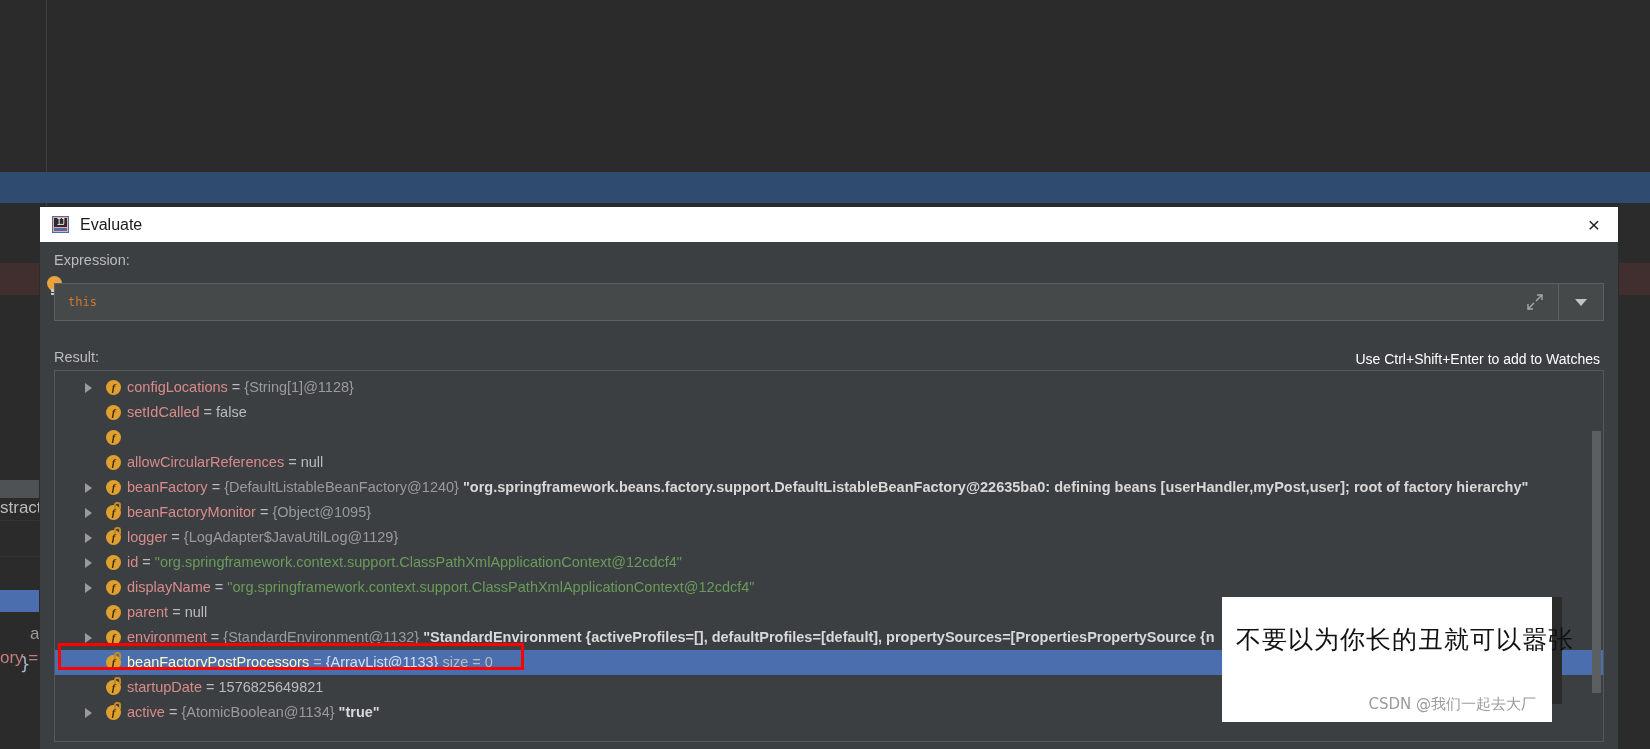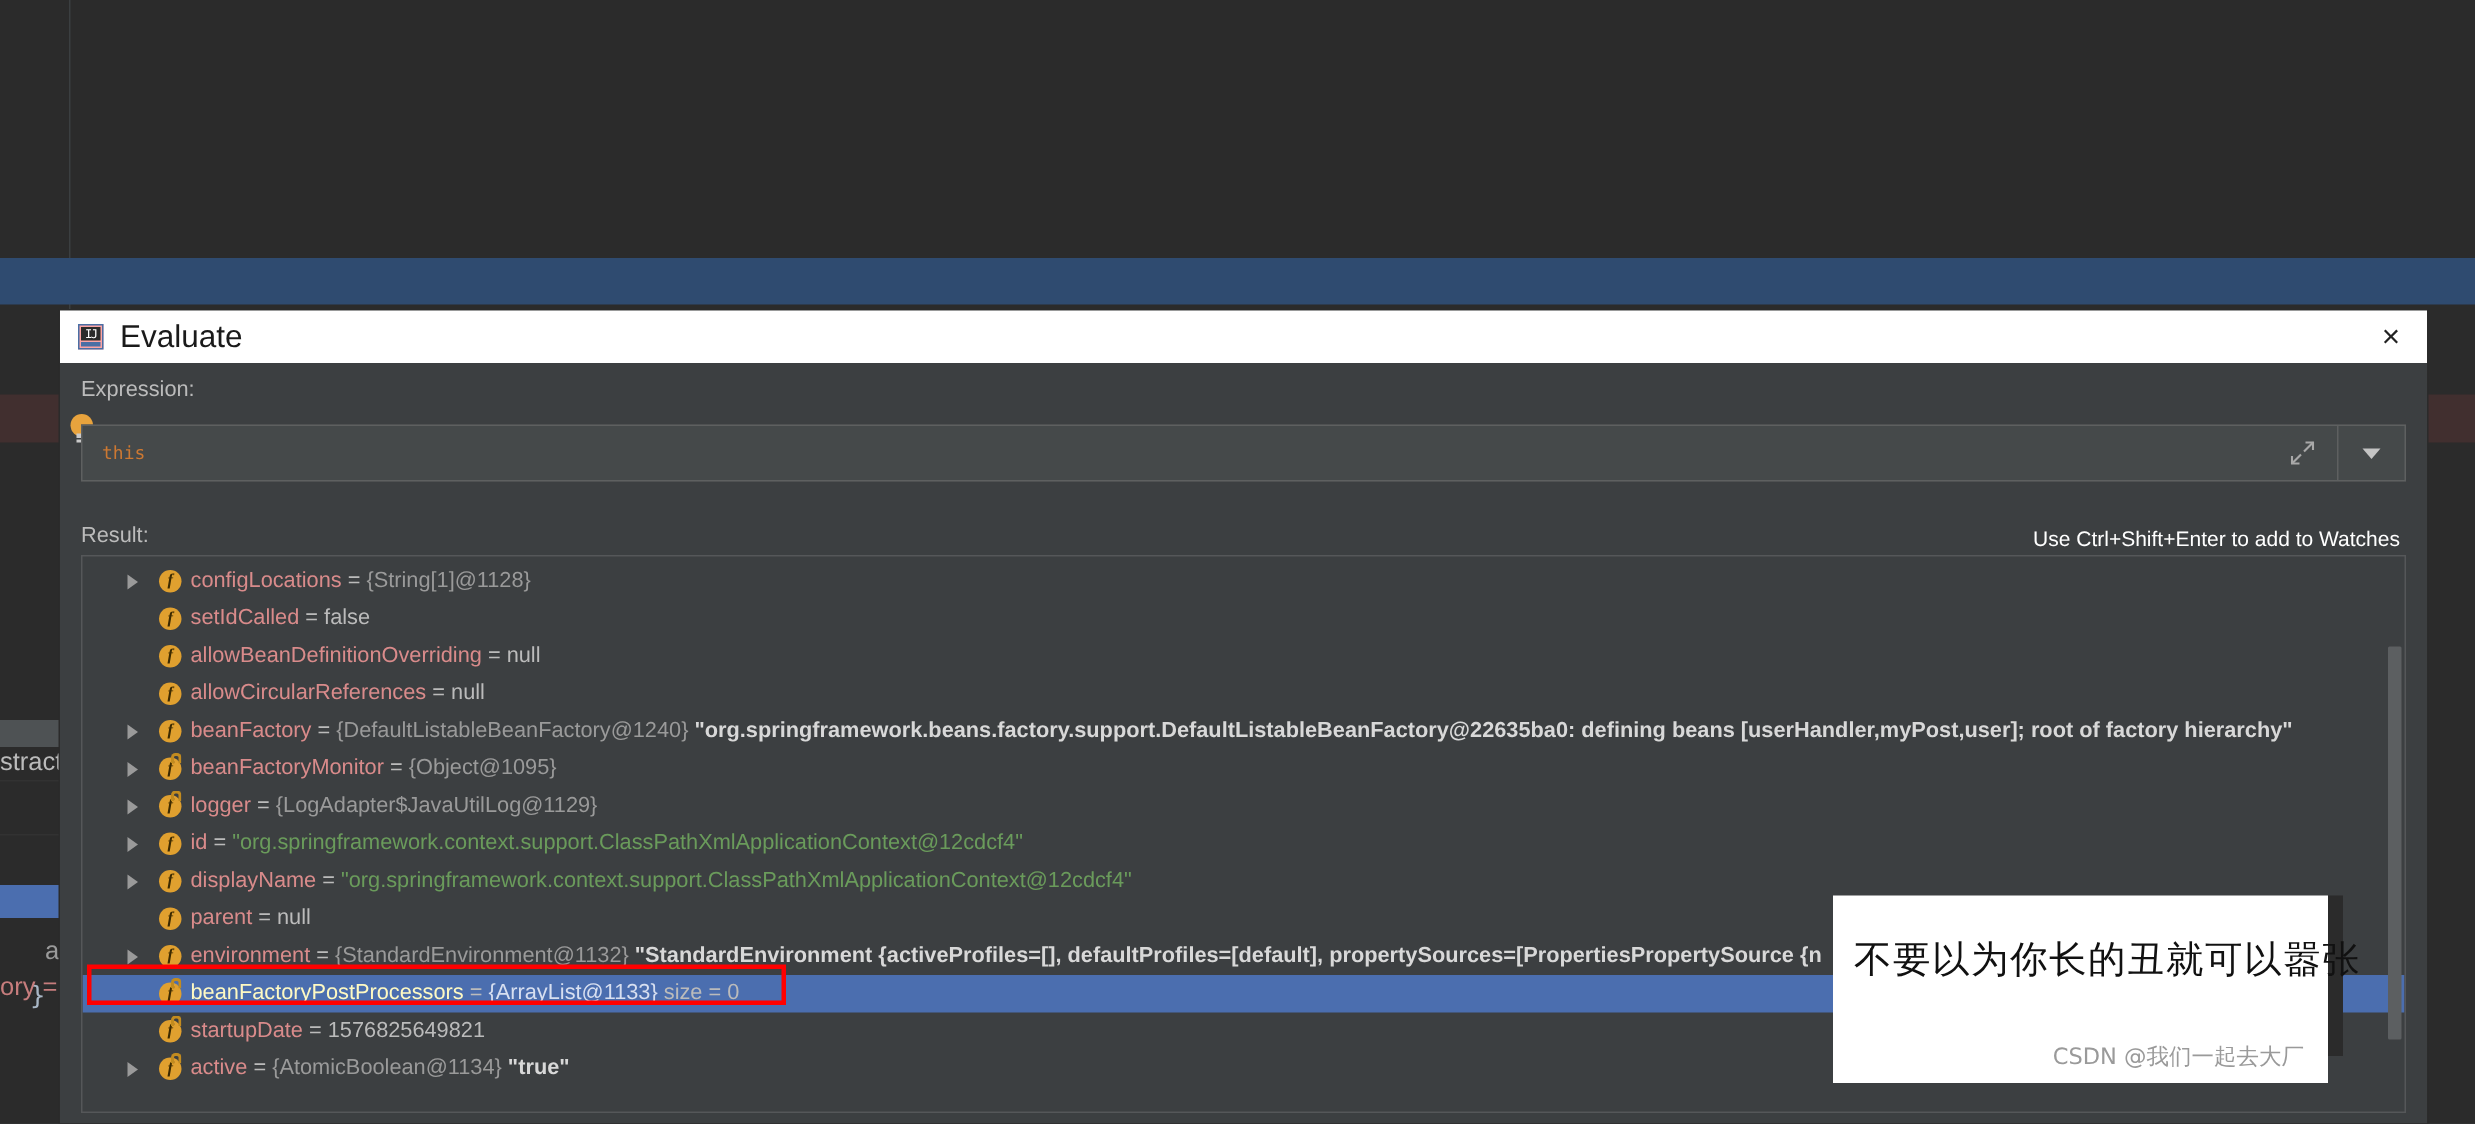--- a/index.html
+++ b/index.html
@@ -50,21 +50,21 @@
   .dlg-icon{
     width:17px;height:17px;flex:0 0 auto;margin-right:11px;position:relative;
     background:#fca5a5;border:1px solid #4a6fa5;box-sizing:border-box;
   }
   .dlg-icon .ij{
     position:absolute;left:1px;right:1px;top:1px;height:9px;background:#2b2b2b;
     color:#ffffff;font-size:8px;line-height:9px;text-align:center;
     font-family:"DejaVu Sans Mono",monospace;letter-spacing:-1px;
   }
   .dlg-icon .bar{position:absolute;left:1px;right:1px;bottom:1px;height:3px;background:#4a6fa5;}
-  .dlg-title{font-size:21px;color:#1a1a1a;}
+  .dlg-title{font-size:16px;color:#1a1a1a;}
   .dlg-close{
     margin-left:auto;width:28px;height:28px;display:flex;align-items:center;
     justify-content:center;color:#222;font-size:21px;line-height:1;cursor:pointer;
   }
   .dlg-body{padding:0;}
 
   .lbl{
     color:#bbbbbb;font-size:14.5px;
   }
   .expr-label{position:absolute;left:14px;top:45px;}
@@ -258,21 +258,21 @@
       </div>
 
       <span class="hint-right">Use Ctrl+Shift+Enter to add to Watches</span>
 
       <span class="lbl result-label">Result:</span>
 
       <div class="result-panel">
         <div class="tree" id="tree">
             <div class="row"><span class="arrow"></span><span class="ficon">f</span><span class="rtext"><span class="fname">configLocations</span> <span class="eq">=</span> <span class="ref">{String[1]@1128}</span> </span></div>
             <div class="row"><span class="ficon">f</span><span class="rtext"><span class="fname">setIdCalled</span> <span class="eq">=</span> <span class="numval">false</span></span></div>
-            <div class="row"><span class="ficon">f</span><span class="rtext"><span class="fname">allowBeanDefinitionOverriding</span> <span class="eq">=</span> <span class="numval">null</span></span></div>
+            <div class="row"><span class="ficon">f</span></div>
             <div class="row"><span class="ficon">f</span><span class="rtext"><span class="fname">allowCircularReferences</span> <span class="eq">=</span> <span class="numval">null</span></span></div>
             <div class="row"><span class="arrow"></span><span class="ficon">f</span><span class="rtext"><span class="fname">beanFactory</span> <span class="eq">=</span> <span class="ref">{DefaultListableBeanFactory@1240}</span> <span class="boldval">"org.springframework.beans.factory.support.DefaultListableBeanFactory@22635ba0: defining beans [userHandler,myPost,user]; root of factory hierarchy"</span></span></div>
             <div class="row"><span class="arrow"></span><span class="ficon final">f</span><span class="rtext"><span class="fname">beanFactoryMonitor</span> <span class="eq">=</span> <span class="ref">{Object@1095}</span> </span></div>
             <div class="row"><span class="arrow"></span><span class="ficon final">f</span><span class="rtext"><span class="fname">logger</span> <span class="eq">=</span> <span class="ref">{LogAdapter$JavaUtilLog@1129}</span> </span></div>
             <div class="row"><span class="arrow"></span><span class="ficon">f</span><span class="rtext"><span class="fname">id</span> <span class="eq">=</span> <span class="strval">"org.springframework.context.support.ClassPathXmlApplicationContext@12cdcf4"</span></span></div>
             <div class="row"><span class="arrow"></span><span class="ficon">f</span><span class="rtext"><span class="fname">displayName</span> <span class="eq">=</span> <span class="strval">"org.springframework.context.support.ClassPathXmlApplicationContext@12cdcf4"</span></span></div>
             <div class="row"><span class="ficon">f</span><span class="rtext"><span class="fname">parent</span> <span class="eq">=</span> <span class="numval">null</span></span></div>
             <div class="row"><span class="arrow"></span><span class="ficon">f</span><span class="rtext"><span class="fname">environment</span> <span class="eq">=</span> <span class="ref">{StandardEnvironment@1132}</span> <span class="boldval">"StandardEnvironment {activeProfiles=[], defaultProfiles=[default], propertySources=[PropertiesPropertySource {n</span></span></div>
             <div class="row selected"><span class="ficon final">f</span><span class="rtext"><span class="fname">beanFactoryPostProcessors</span> <span class="eq">=</span> <span class="ref">{ArrayList@1133}</span> <span class="numval">size = 0</span></span></div>
             <div class="row"><span class="ficon final">f</span><span class="rtext"><span class="fname">startupDate</span> <span class="eq">=</span> <span class="numval">1576825649821</span></span></div>

